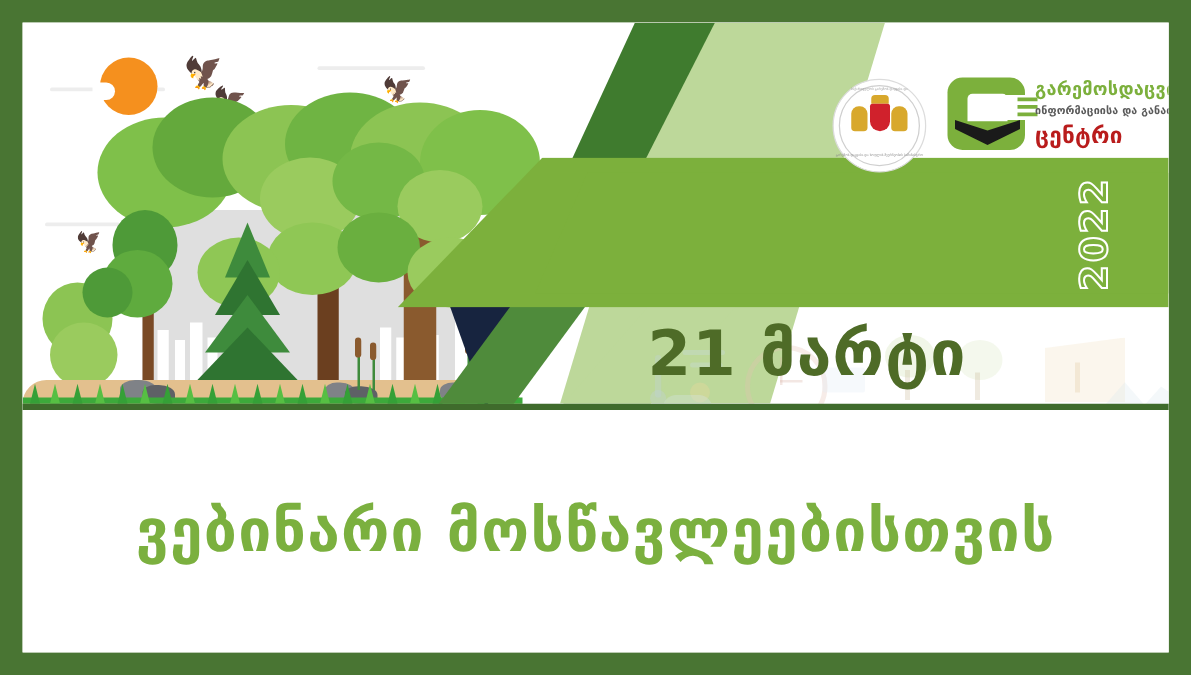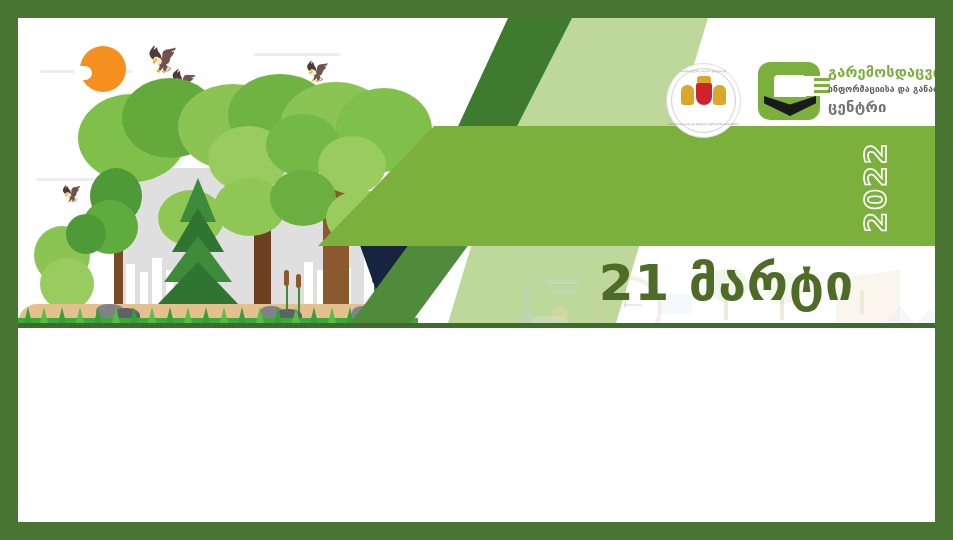--- a/index.html
+++ b/index.html
@@ -114,21 +114,21 @@
     position:absolute;right:14px;top:50%;
     transform:translateY(-50%) rotate(-90deg);
     color:transparent;
     -webkit-text-stroke:1.6px #ffffff;
     font-weight:bold;font-size:30px;letter-spacing:2px;
   }
 
   
   .datewrap{
     position:absolute;left:500px;top:225px;right:0;height:80px;
-    display:flex;align-items:center;justify-content:center;
+    display:flex;align-items:center;justify-content:flex-start;
   }
   .date-text{
     color:#4E6B27;font-weight:bold;font-size:50px;letter-spacing:1px;
     white-space:nowrap;
   }
 
   
   .wm{position:absolute;opacity:.30;}
   .wm-circle{border-radius:50%;}
 
@@ -193,21 +193,21 @@
     color:#7CB03C;font-weight:bold;font-size:14.5px;letter-spacing:.2px;
     white-space:nowrap;
   }
   .ceic-t2{
     position:absolute;left:70px;top:24px;
     color:#5A5A5A;font-weight:bold;font-size:8.6px;letter-spacing:.1px;
     white-space:nowrap;
   }
   .ceic-t3{
     position:absolute;left:70px;top:38px;
-    color:#737373;font-weight:bold;font-size:15px;letter-spacing:.2px;
+    color:#b91c1c;font-weight:bold;font-size:18px;letter-spacing:.2px;
     white-space:nowrap;
   }
 
   
   .lower{
     position:absolute;left:0;top:310px;right:0;bottom:0;
     background:#ffffff;
     display:flex;align-items:center;justify-content:center;
   }
   .lower-text{
@@ -407,15 +407,18 @@
           </div>
         </div>
         <div class="ceic-t1">გარემოსდაცვითი</div>
         <div class="ceic-t2">ინფორმაციისა და განათლების</div>
         <div class="ceic-t3">ცენტრი</div>
       </div>
     </div>
 
     <div class="divider"></div>
 
+    <div class="lower">
+      <div class="lower-text">ვებინარი  მოსწავლეებისთვის</div>
+    </div>
 
   </div>
 </div>
 
 </body></html>

